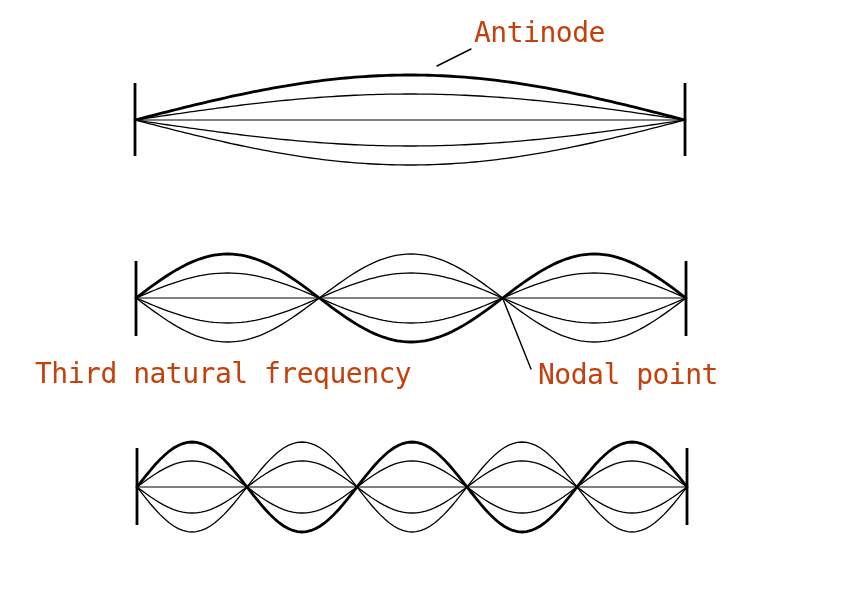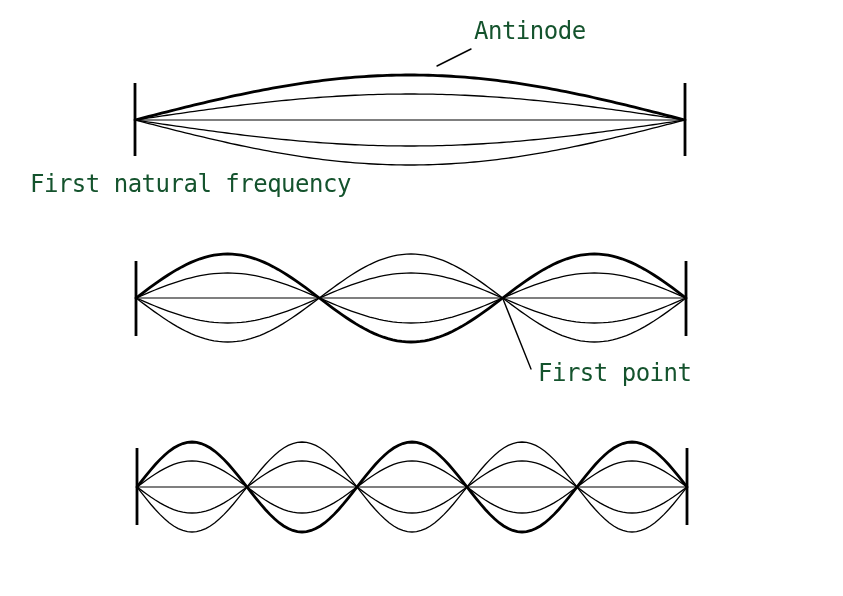--- a/index.html
+++ b/index.html
@@ -15,24 +15,24 @@
     overflow: hidden;
     font-family: "DejaVu Sans Mono", "Liberation Mono", monospace;
   }
   .canvas svg {
     position: absolute;
     left: 0;
     top: 0;
   }
   .caption {
     position: absolute;
-    font-size: 24px;
+    font-size: 28px;
     line-height: 1;
     letter-spacing: -0.5px;
-    color: #14532d;
+    color: #c2410c;
     white-space: pre;
     user-select: none;
   }
 </style>
 </head>
 <body>
 
 <div class="canvas">
   <svg id="fig" width="843" height="596" viewBox="0 0 843 596">
       <g stroke="#000000" fill="none">
@@ -59,20 +59,20 @@
         <line x1="137" y1="487" x2="687" y2="487" stroke-width="1.2"></line>
         <path d="M137.00 487.00 L141.58 481.13 L146.17 475.35 L150.75 469.78 L155.33 464.50 L159.92 459.61 L164.50 455.18 L169.08 451.30 L173.67 448.03 L178.25 445.43 L182.83 443.53 L187.42 442.38 L192.00 442.00 L196.58 442.38 L201.17 443.53 L205.75 445.43 L210.33 448.03 L214.92 451.30 L219.50 455.18 L224.08 459.61 L228.67 464.50 L233.25 469.78 L237.83 475.35 L242.42 481.13 L247.00 487.00 L251.58 492.87 L256.17 498.65 L260.75 504.22 L265.33 509.50 L269.92 514.39 L274.50 518.82 L279.08 522.70 L283.67 525.97 L288.25 528.57 L292.83 530.47 L297.42 531.62 L302.00 532.00 L306.58 531.62 L311.17 530.47 L315.75 528.57 L320.33 525.97 L324.92 522.70 L329.50 518.82 L334.08 514.39 L338.67 509.50 L343.25 504.22 L347.83 498.65 L352.42 492.87 L357.00 487.00 L361.58 481.13 L366.17 475.35 L370.75 469.78 L375.33 464.50 L379.92 459.61 L384.50 455.18 L389.08 451.30 L393.67 448.03 L398.25 445.43 L402.83 443.53 L407.42 442.38 L412.00 442.00 L416.58 442.38 L421.17 443.53 L425.75 445.43 L430.33 448.03 L434.92 451.30 L439.50 455.18 L444.08 459.61 L448.67 464.50 L453.25 469.78 L457.83 475.35 L462.42 481.13 L467.00 487.00 L471.58 492.87 L476.17 498.65 L480.75 504.22 L485.33 509.50 L489.92 514.39 L494.50 518.82 L499.08 522.70 L503.67 525.97 L508.25 528.57 L512.83 530.47 L517.42 531.62 L522.00 532.00 L526.58 531.62 L531.17 530.47 L535.75 528.57 L540.33 525.97 L544.92 522.70 L549.50 518.82 L554.08 514.39 L558.67 509.50 L563.25 504.22 L567.83 498.65 L572.42 492.87 L577.00 487.00 L581.58 481.13 L586.17 475.35 L590.75 469.78 L595.33 464.50 L599.92 459.61 L604.50 455.18 L609.08 451.30 L613.67 448.03 L618.25 445.43 L622.83 443.53 L627.42 442.38 L632.00 442.00 L636.58 442.38 L641.17 443.53 L645.75 445.43 L650.33 448.03 L654.92 451.30 L659.50 455.18 L664.08 459.61 L668.67 464.50 L673.25 469.78 L677.83 475.35 L682.42 481.13 L687.00 487.00" stroke-width="2.8" stroke-linecap="round"></path>
         <path d="M137.00 487.00 L141.58 492.87 L146.17 498.65 L150.75 504.22 L155.33 509.50 L159.92 514.39 L164.50 518.82 L169.08 522.70 L173.67 525.97 L178.25 528.57 L182.83 530.47 L187.42 531.62 L192.00 532.00 L196.58 531.62 L201.17 530.47 L205.75 528.57 L210.33 525.97 L214.92 522.70 L219.50 518.82 L224.08 514.39 L228.67 509.50 L233.25 504.22 L237.83 498.65 L242.42 492.87 L247.00 487.00 L251.58 481.13 L256.17 475.35 L260.75 469.78 L265.33 464.50 L269.92 459.61 L274.50 455.18 L279.08 451.30 L283.67 448.03 L288.25 445.43 L292.83 443.53 L297.42 442.38 L302.00 442.00 L306.58 442.38 L311.17 443.53 L315.75 445.43 L320.33 448.03 L324.92 451.30 L329.50 455.18 L334.08 459.61 L338.67 464.50 L343.25 469.78 L347.83 475.35 L352.42 481.13 L357.00 487.00 L361.58 492.87 L366.17 498.65 L370.75 504.22 L375.33 509.50 L379.92 514.39 L384.50 518.82 L389.08 522.70 L393.67 525.97 L398.25 528.57 L402.83 530.47 L407.42 531.62 L412.00 532.00 L416.58 531.62 L421.17 530.47 L425.75 528.57 L430.33 525.97 L434.92 522.70 L439.50 518.82 L444.08 514.39 L448.67 509.50 L453.25 504.22 L457.83 498.65 L462.42 492.87 L467.00 487.00 L471.58 481.13 L476.17 475.35 L480.75 469.78 L485.33 464.50 L489.92 459.61 L494.50 455.18 L499.08 451.30 L503.67 448.03 L508.25 445.43 L512.83 443.53 L517.42 442.38 L522.00 442.00 L526.58 442.38 L531.17 443.53 L535.75 445.43 L540.33 448.03 L544.92 451.30 L549.50 455.18 L554.08 459.61 L558.67 464.50 L563.25 469.78 L567.83 475.35 L572.42 481.13 L577.00 487.00 L581.58 492.87 L586.17 498.65 L590.75 504.22 L595.33 509.50 L599.92 514.39 L604.50 518.82 L609.08 522.70 L613.67 525.97 L618.25 528.57 L622.83 530.47 L627.42 531.62 L632.00 532.00 L636.58 531.62 L641.17 530.47 L645.75 528.57 L650.33 525.97 L654.92 522.70 L659.50 518.82 L664.08 514.39 L668.67 509.50 L673.25 504.22 L677.83 498.65 L682.42 492.87 L687.00 487.00" stroke-width="1.3" stroke-linecap="round"></path>
         <path d="M137.00 487.00 L141.58 483.61 L146.17 480.27 L150.75 477.05 L155.33 474.00 L159.92 471.17 L164.50 468.62 L169.08 466.37 L173.67 464.48 L178.25 462.98 L182.83 461.89 L187.42 461.22 L192.00 461.00 L196.58 461.22 L201.17 461.89 L205.75 462.98 L210.33 464.48 L214.92 466.37 L219.50 468.62 L224.08 471.17 L228.67 474.00 L233.25 477.05 L237.83 480.27 L242.42 483.61 L247.00 487.00 L251.58 490.39 L256.17 493.73 L260.75 496.95 L265.33 500.00 L269.92 502.83 L274.50 505.38 L279.08 507.63 L283.67 509.52 L288.25 511.02 L292.83 512.11 L297.42 512.78 L302.00 513.00 L306.58 512.78 L311.17 512.11 L315.75 511.02 L320.33 509.52 L324.92 507.63 L329.50 505.38 L334.08 502.83 L338.67 500.00 L343.25 496.95 L347.83 493.73 L352.42 490.39 L357.00 487.00 L361.58 483.61 L366.17 480.27 L370.75 477.05 L375.33 474.00 L379.92 471.17 L384.50 468.62 L389.08 466.37 L393.67 464.48 L398.25 462.98 L402.83 461.89 L407.42 461.22 L412.00 461.00 L416.58 461.22 L421.17 461.89 L425.75 462.98 L430.33 464.48 L434.92 466.37 L439.50 468.62 L444.08 471.17 L448.67 474.00 L453.25 477.05 L457.83 480.27 L462.42 483.61 L467.00 487.00 L471.58 490.39 L476.17 493.73 L480.75 496.95 L485.33 500.00 L489.92 502.83 L494.50 505.38 L499.08 507.63 L503.67 509.52 L508.25 511.02 L512.83 512.11 L517.42 512.78 L522.00 513.00 L526.58 512.78 L531.17 512.11 L535.75 511.02 L540.33 509.52 L544.92 507.63 L549.50 505.38 L554.08 502.83 L558.67 500.00 L563.25 496.95 L567.83 493.73 L572.42 490.39 L577.00 487.00 L581.58 483.61 L586.17 480.27 L590.75 477.05 L595.33 474.00 L599.92 471.17 L604.50 468.62 L609.08 466.37 L613.67 464.48 L618.25 462.98 L622.83 461.89 L627.42 461.22 L632.00 461.00 L636.58 461.22 L641.17 461.89 L645.75 462.98 L650.33 464.48 L654.92 466.37 L659.50 468.62 L664.08 471.17 L668.67 474.00 L673.25 477.05 L677.83 480.27 L682.42 483.61 L687.00 487.00" stroke-width="1.3" stroke-linecap="round"></path>
         <path d="M137.00 487.00 L141.58 490.39 L146.17 493.73 L150.75 496.95 L155.33 500.00 L159.92 502.83 L164.50 505.38 L169.08 507.63 L173.67 509.52 L178.25 511.02 L182.83 512.11 L187.42 512.78 L192.00 513.00 L196.58 512.78 L201.17 512.11 L205.75 511.02 L210.33 509.52 L214.92 507.63 L219.50 505.38 L224.08 502.83 L228.67 500.00 L233.25 496.95 L237.83 493.73 L242.42 490.39 L247.00 487.00 L251.58 483.61 L256.17 480.27 L260.75 477.05 L265.33 474.00 L269.92 471.17 L274.50 468.62 L279.08 466.37 L283.67 464.48 L288.25 462.98 L292.83 461.89 L297.42 461.22 L302.00 461.00 L306.58 461.22 L311.17 461.89 L315.75 462.98 L320.33 464.48 L324.92 466.37 L329.50 468.62 L334.08 471.17 L338.67 474.00 L343.25 477.05 L347.83 480.27 L352.42 483.61 L357.00 487.00 L361.58 490.39 L366.17 493.73 L370.75 496.95 L375.33 500.00 L379.92 502.83 L384.50 505.38 L389.08 507.63 L393.67 509.52 L398.25 511.02 L402.83 512.11 L407.42 512.78 L412.00 513.00 L416.58 512.78 L421.17 512.11 L425.75 511.02 L430.33 509.52 L434.92 507.63 L439.50 505.38 L444.08 502.83 L448.67 500.00 L453.25 496.95 L457.83 493.73 L462.42 490.39 L467.00 487.00 L471.58 483.61 L476.17 480.27 L480.75 477.05 L485.33 474.00 L489.92 471.17 L494.50 468.62 L499.08 466.37 L503.67 464.48 L508.25 462.98 L512.83 461.89 L517.42 461.22 L522.00 461.00 L526.58 461.22 L531.17 461.89 L535.75 462.98 L540.33 464.48 L544.92 466.37 L549.50 468.62 L554.08 471.17 L558.67 474.00 L563.25 477.05 L567.83 480.27 L572.42 483.61 L577.00 487.00 L581.58 490.39 L586.17 493.73 L590.75 496.95 L595.33 500.00 L599.92 502.83 L604.50 505.38 L609.08 507.63 L613.67 509.52 L618.25 511.02 L622.83 512.11 L627.42 512.78 L632.00 513.00 L636.58 512.78 L641.17 512.11 L645.75 511.02 L650.33 509.52 L654.92 507.63 L659.50 505.38 L664.08 502.83 L668.67 500.00 L673.25 496.95 L677.83 493.73 L682.42 490.39 L687.00 487.00" stroke-width="1.3" stroke-linecap="round"></path>
       </g>
       <line x1="471" y1="49" x2="437" y2="66" stroke="#000000" stroke-width="1.4" stroke-linecap="round"></line>
       <line x1="503" y1="299" x2="531" y2="369" stroke="#000000" stroke-width="1.4" stroke-linecap="round"></line>
     </svg>
 
-  <div class="caption" style="left: 30px; top: 172px;">First natural frequency</div>
 
+  <div class="caption" style="left: 35px; top: 360px;">Third natural frequency</div>
 
 
   <div class="caption" style="left: 474px; top: 19px;">Antinode</div>
 
-  <div class="caption" style="left: 538px; top: 361px;">First point</div>
+  <div class="caption" style="left: 538px; top: 361px;">Nodal point</div>
 </div>
 
 </body></html>

